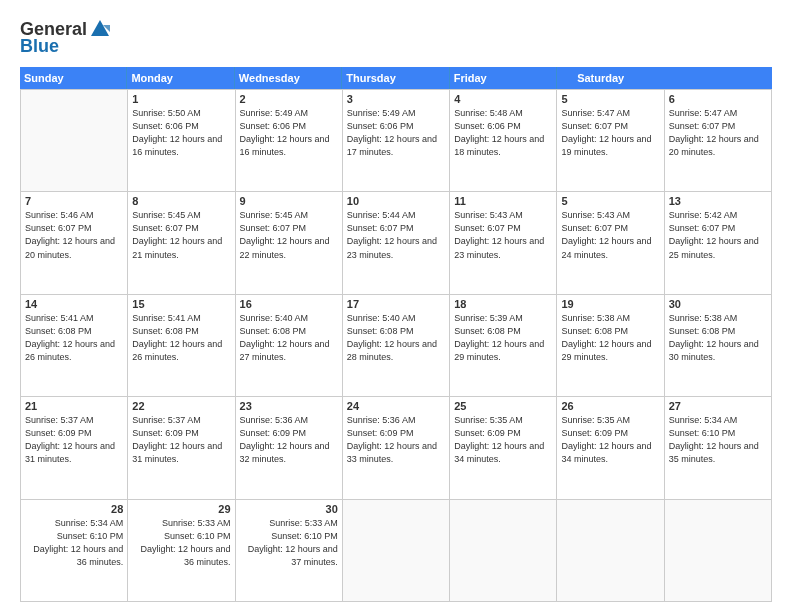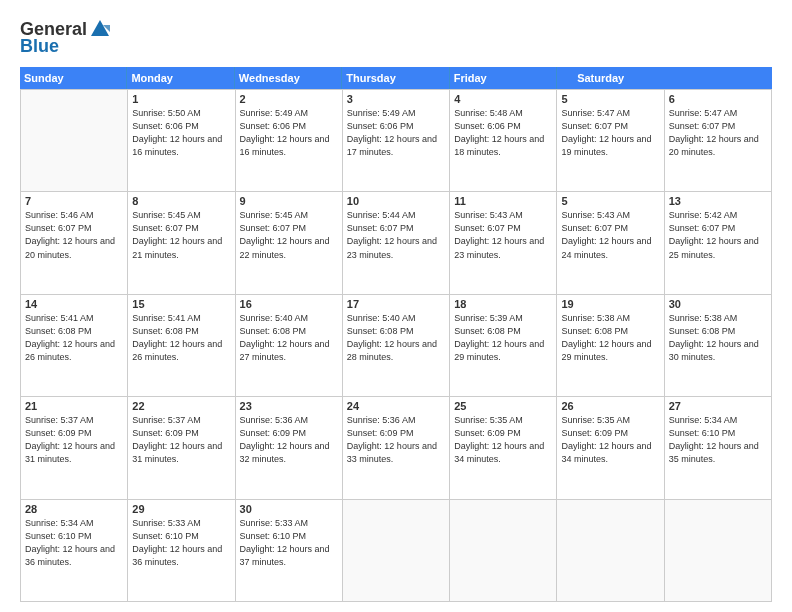--- a/index.html
+++ b/index.html
@@ -113,20 +113,21 @@
       display: block;
       margin-bottom: 2px;
     }
     .sun-info {
       font-size: 9px;
       color: #333;
       line-height: 1.45;
     }
     .row-last .cal-cell {
       min-height: 75px;
+      text-align: right;
     }
   </style>
 </head>
 <body>
 
 <div class="page">
   <div class="header">
     <div class="logo">
       <div class="logo-text">
         <span class="logo-general">General</span>

